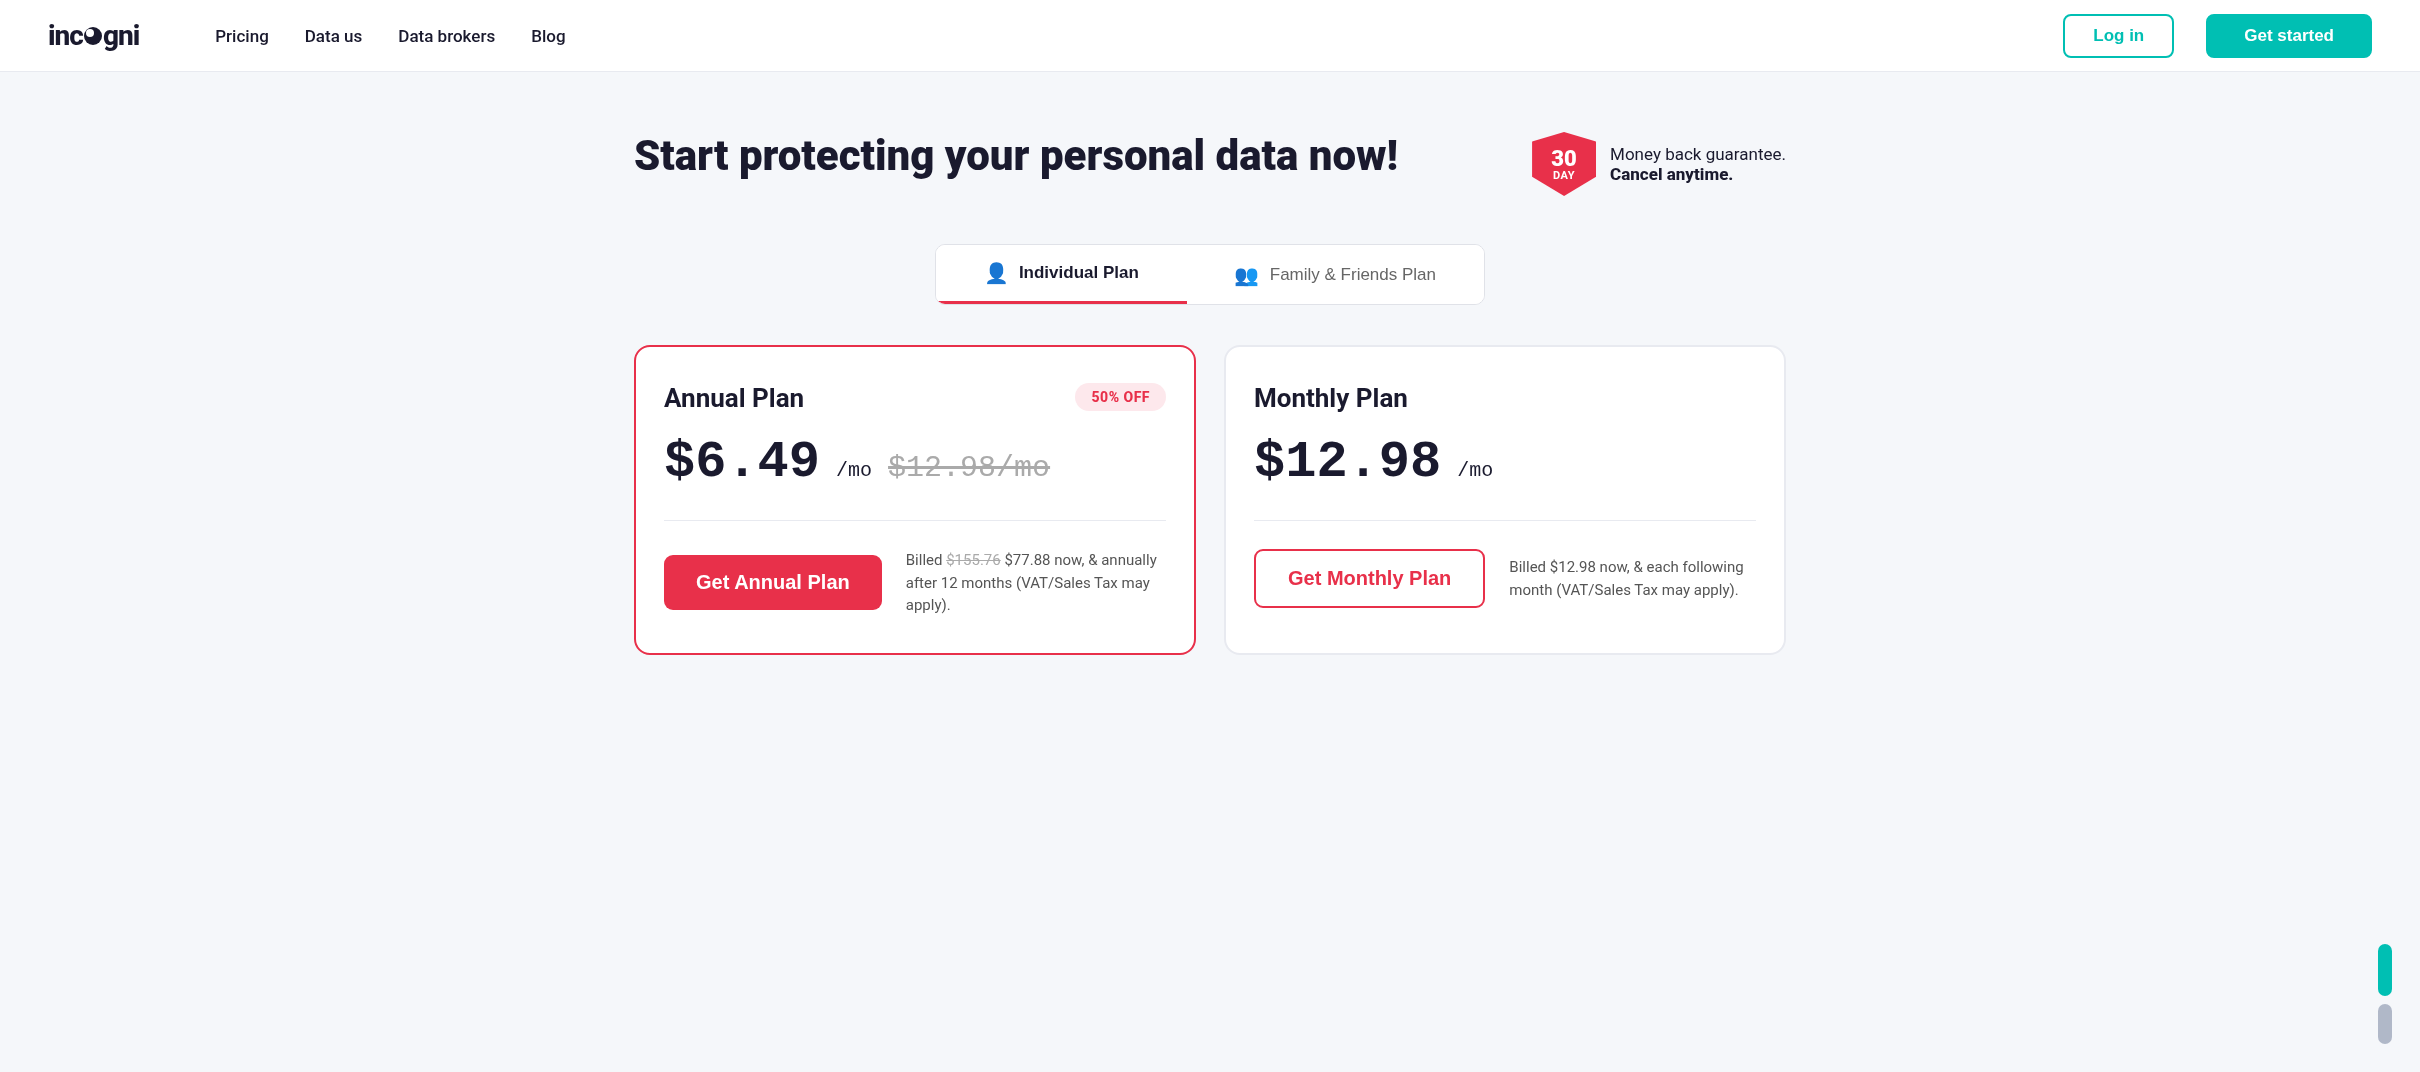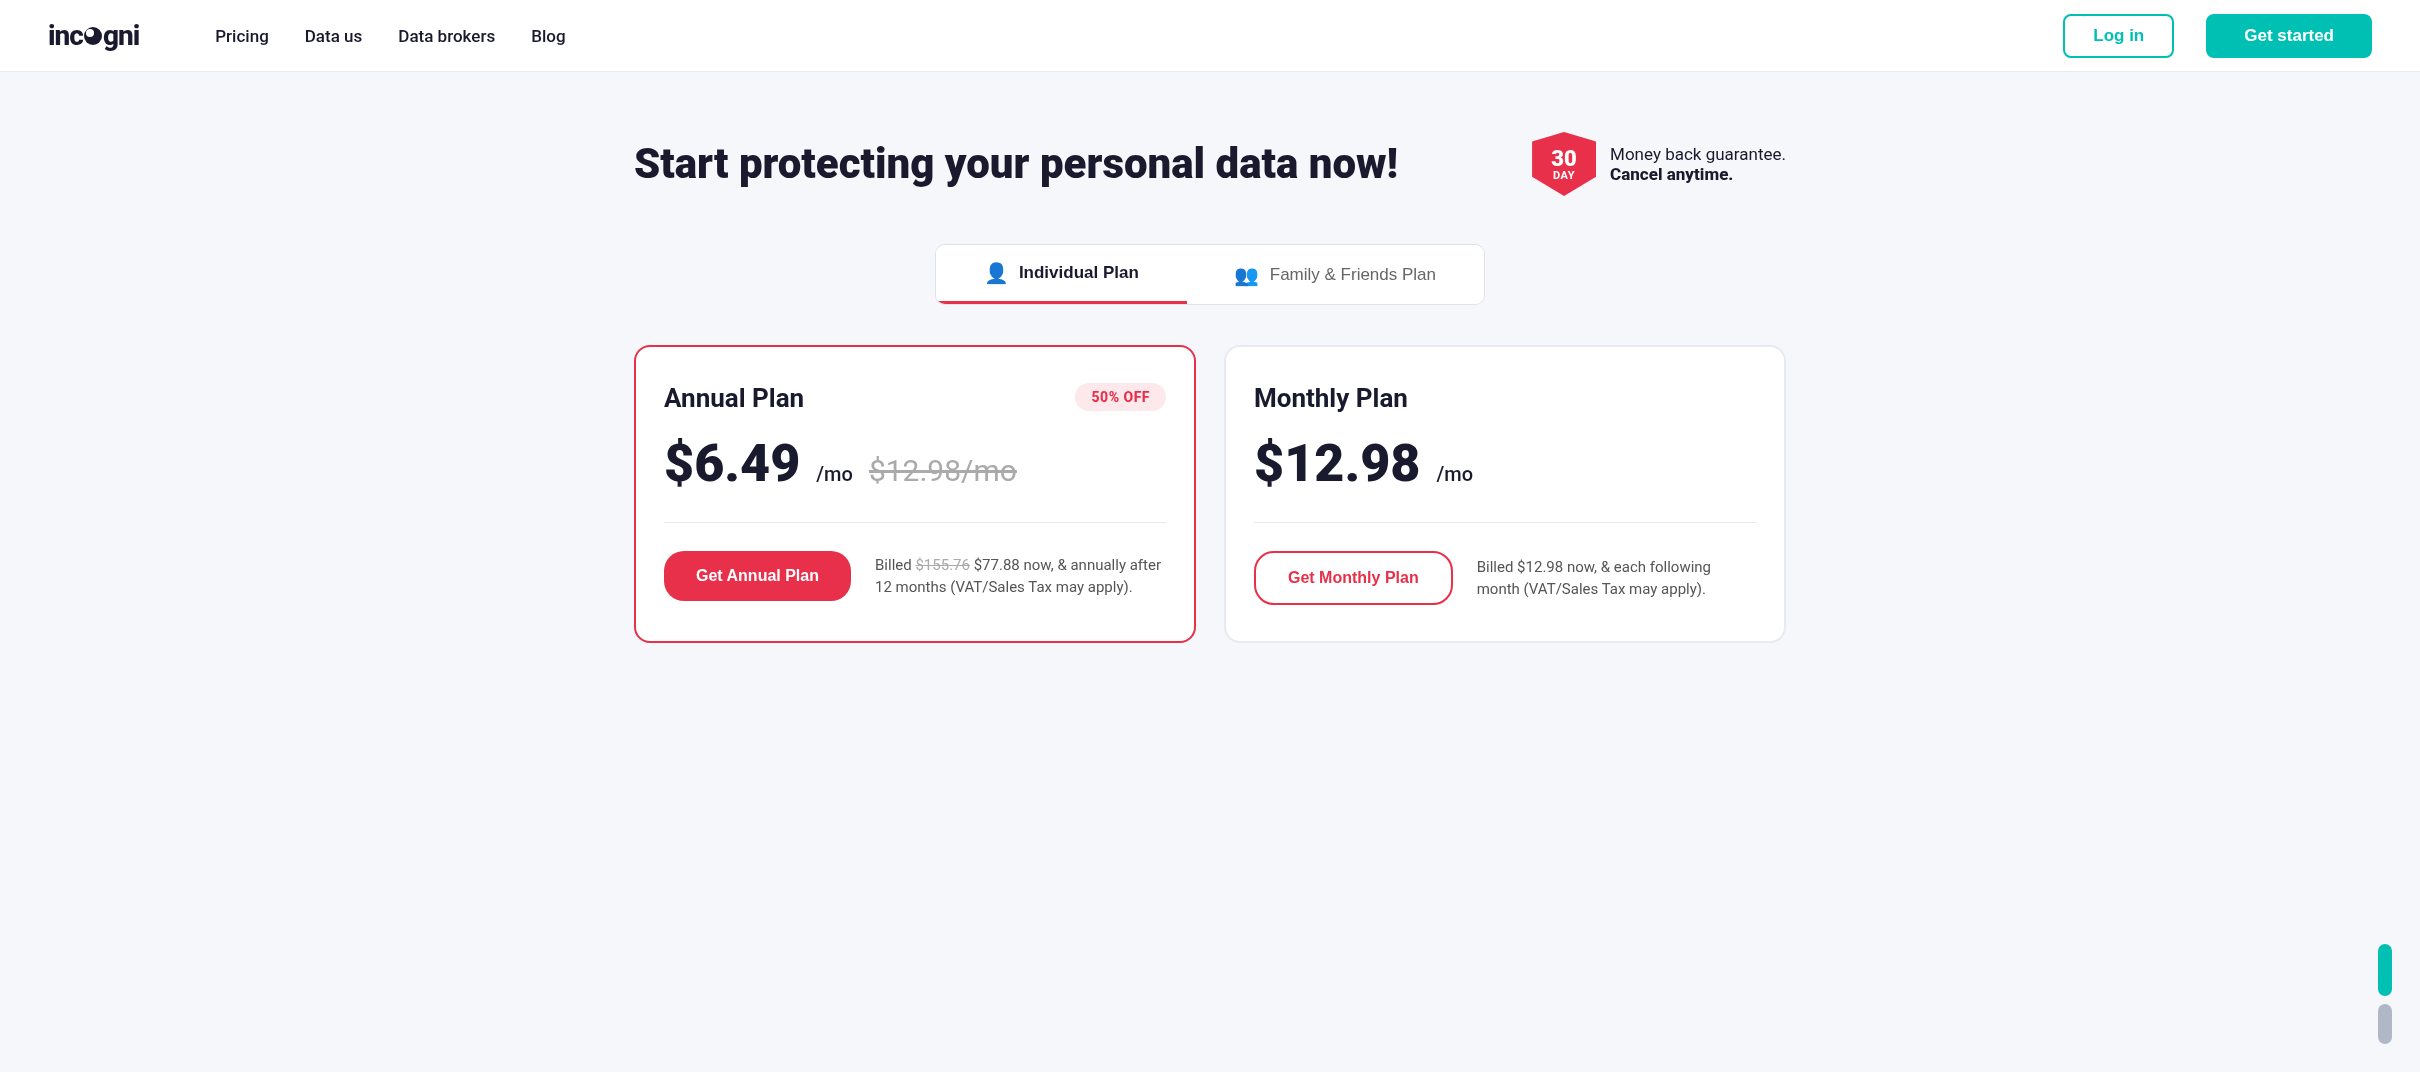--- a/index.html
+++ b/index.html
@@ -85,21 +85,21 @@
     
     .main-content {
       max-width: 1200px;
       margin: 0 auto;
       padding: 60px 24px 80px;
     }
 
     
     .hero-row {
       display: flex;
-      align-items: center;
+      align-items: flex-start;
       justify-content: space-between;
       margin-bottom: 48px;
     }
     .hero-title {
       font-size: 42px;
       font-weight: 900;
       color: #1a1a2e;
       line-height: 1.15;
     }
     .guarantee-box {
@@ -208,20 +208,21 @@
       padding: 6px 16px;
       border-radius: 20px;
       letter-spacing: 0.5px;
     }
 
     .price-row {
       display: flex;
       align-items: baseline;
       gap: 16px;
       margin-bottom: 28px;
+      font-family: Liberation Mono, monospace;
     }
     .price-main {
       font-size: 52px;
       font-weight: 900;
       color: #1a1a2e;
     }
     .price-period {
       font-size: 20px;
       color: #1a1a2e;
       font-weight: 500;
@@ -238,22 +239,22 @@
       margin-bottom: 28px;
     }
 
     .plan-footer {
       display: flex;
       align-items: center;
       gap: 24px;
     }
     .btn-plan {
       padding: 16px 32px;
-      border-radius: 20px;
-      font-size: 16px;
+      border-radius: 9px;
+      font-size: 20px;
       font-weight: 700;
       cursor: pointer;
       white-space: nowrap;
       flex-shrink: 0;
     }
     .btn-plan-filled {
       background: #e8304a;
       color: #fff;
       border: none;
     }

